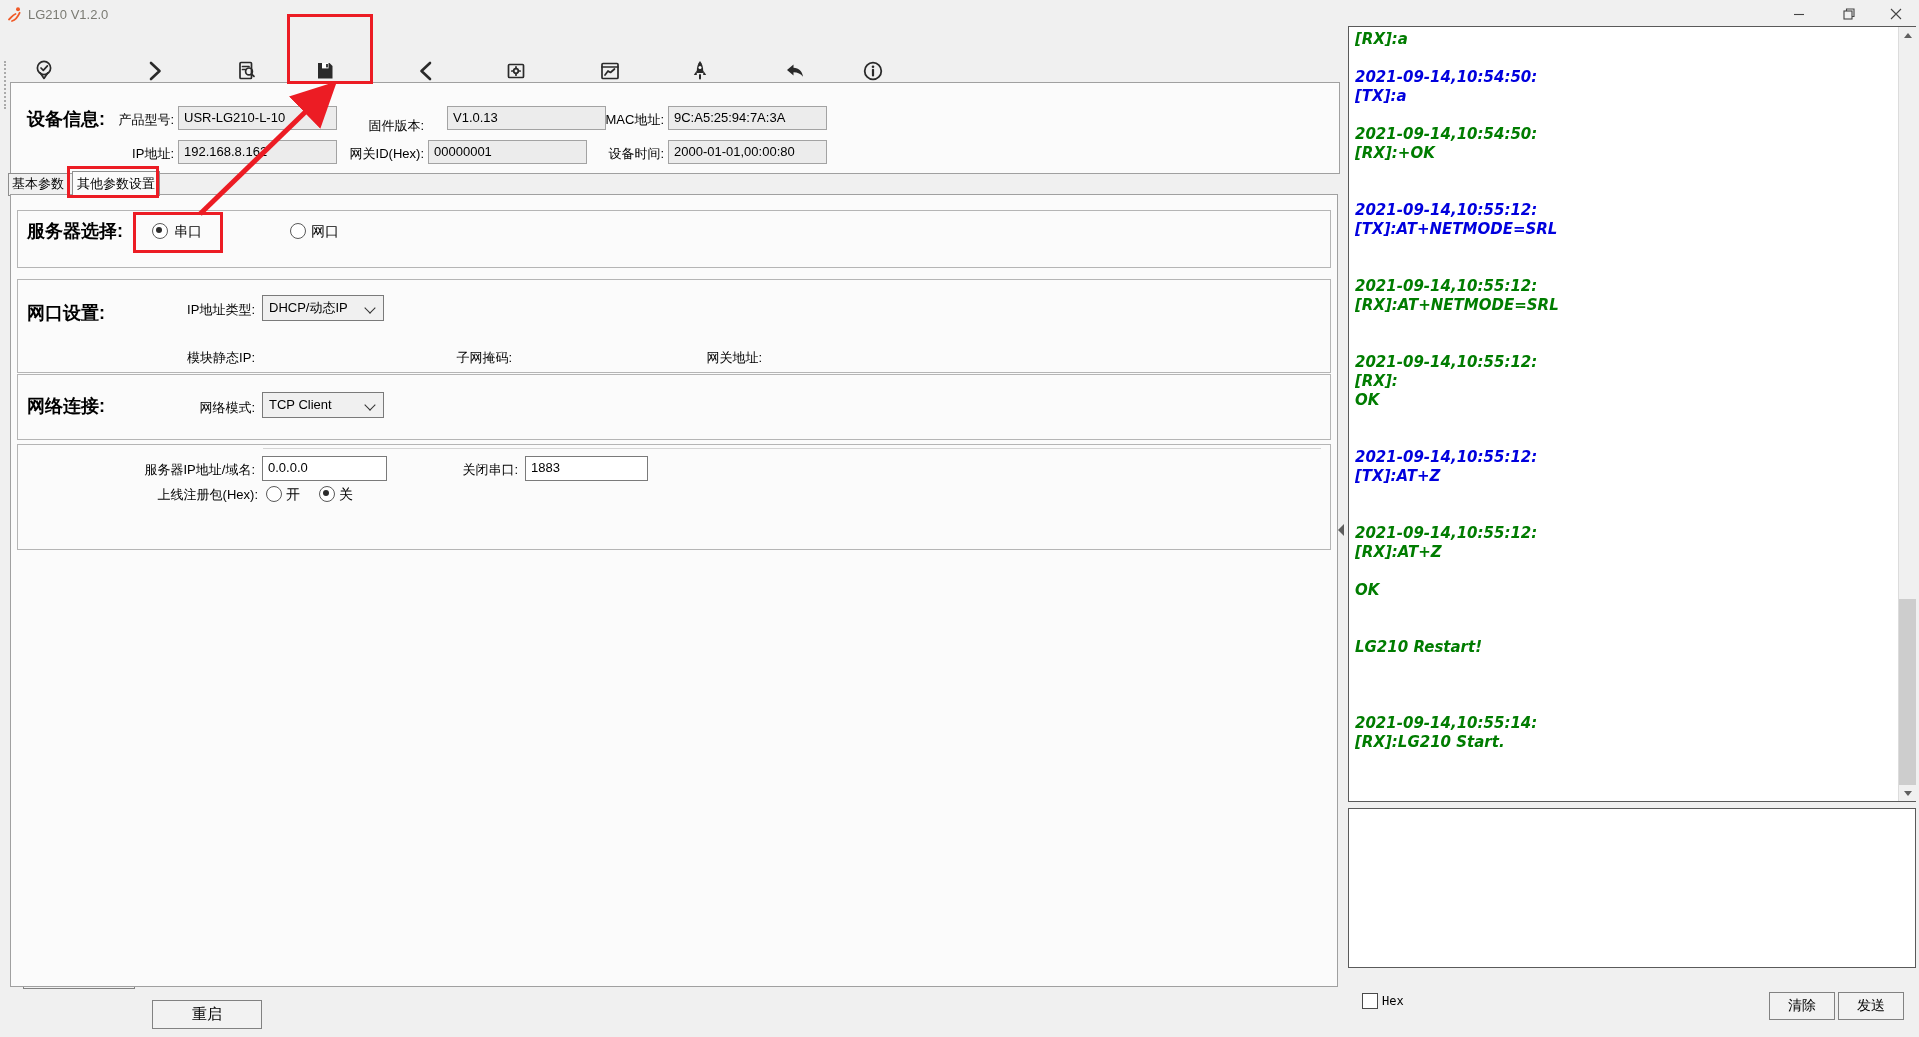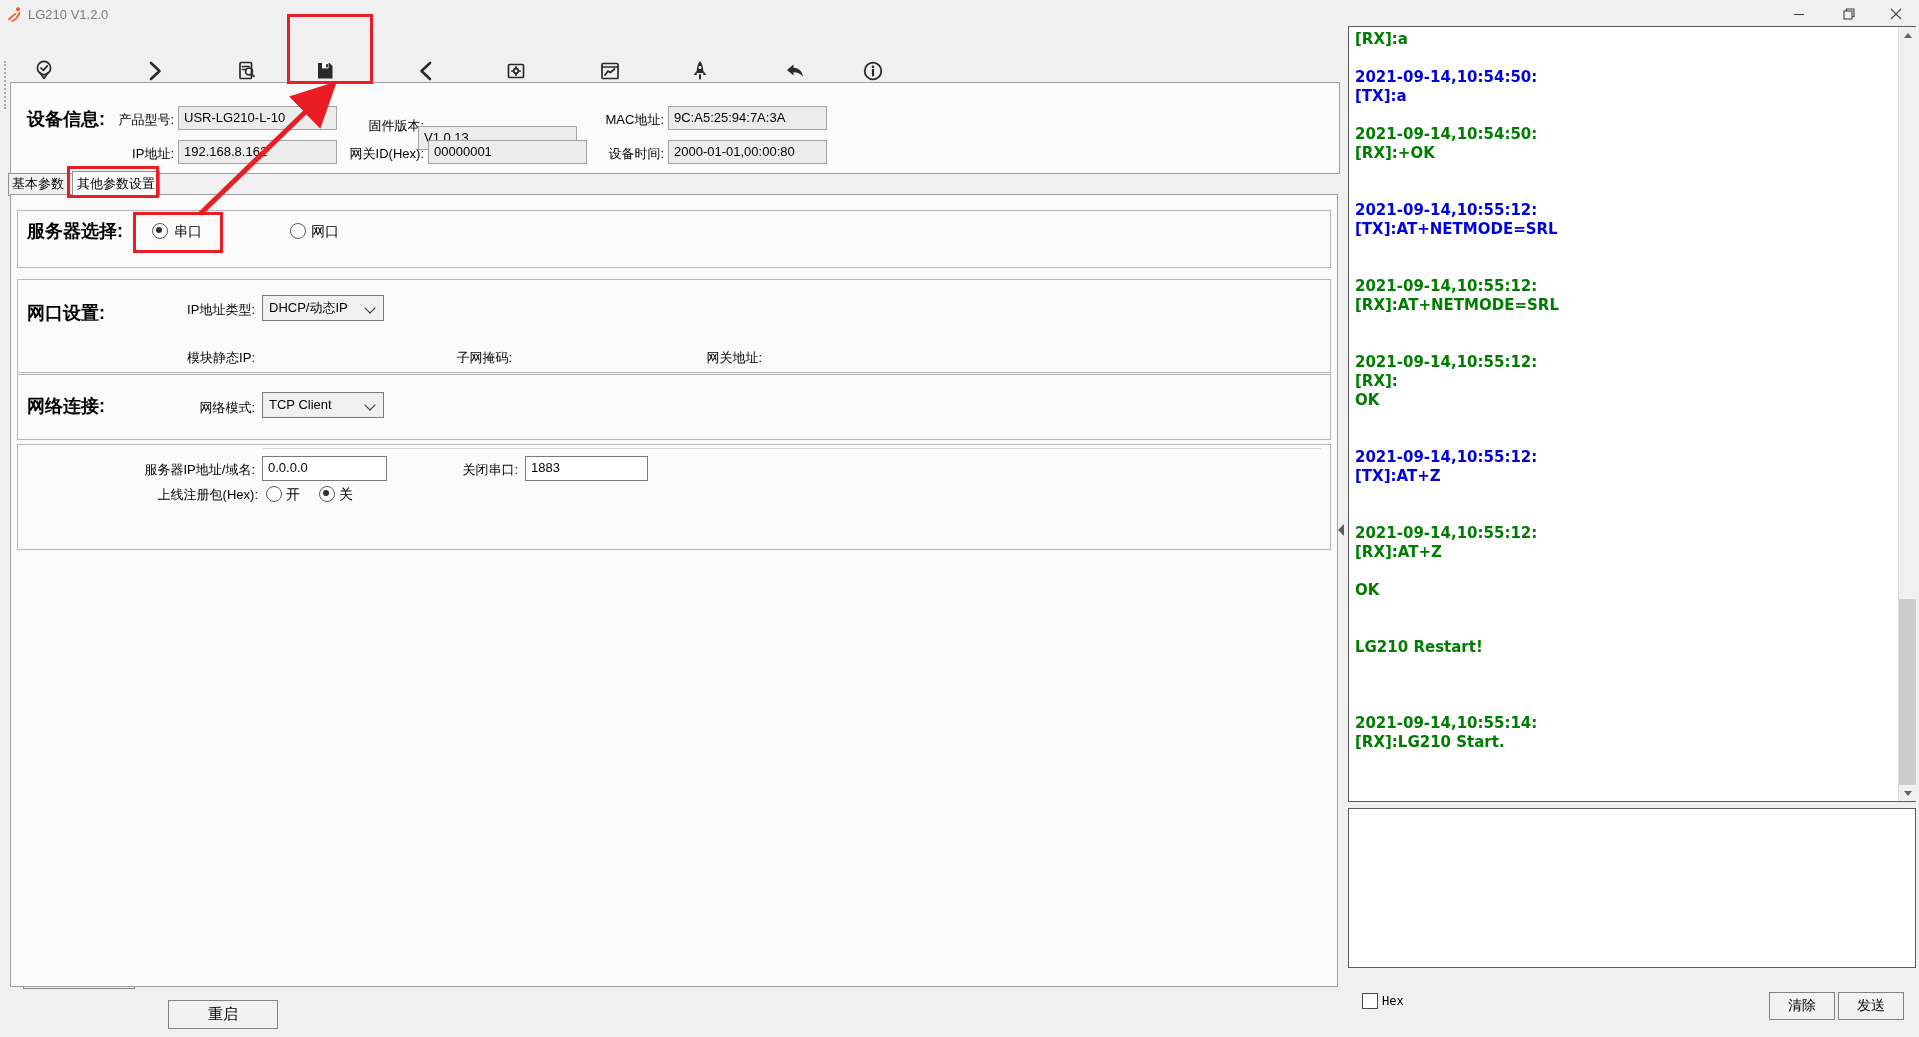--- a/index.html
+++ b/index.html
@@ -36,21 +36,21 @@
   .rlabel{position:absolute;font-size:14px;white-space:nowrap;}
   .pushbtn{position:absolute;background:#f2f2f2;border:1px solid #828282;display:flex;align-items:center;justify-content:center;font-size:15px;cursor:default;}
   .pushbtn.small{font-size:14px;}
   
   .redbox{position:absolute;border:3px solid #ec1c24;z-index:20;pointer-events:none;}
   #arrowsvg{position:absolute;left:0;top:0;z-index:21;pointer-events:none;}
   
   #logbox{position:absolute;left:1348px;top:26px;width:568px;height:776px;background:#fff;border:1px solid #5a5a5a;box-sizing:border-box;}
   #loglines{position:absolute;left:1355px;top:30px;width:535px;height:768px;overflow:hidden;
             font-family:"DejaVu Sans","Liberation Sans",sans-serif;font-weight:bold;font-size:15px;line-height:19px;z-index:2;}
-  .logline{white-space:pre;}
+  .logline{white-space:pre;font-style:italic;}
   .logline.g{color:#007c00;}
   .logline.b{color:#0000dd;}
   .sbar{position:absolute;left:1898px;top:27px;width:17px;height:774px;background:#f0f0f0;border-left:1px solid #dcdcdc;z-index:4;}
   .sarrow{position:absolute;left:0;width:17px;height:16px;display:flex;align-items:center;justify-content:center;}
   .tri-up{width:0;height:0;border-left:4px solid transparent;border-right:4px solid transparent;border-bottom:5px solid #606060;}
   .tri-dn{width:0;height:0;border-left:4px solid transparent;border-right:4px solid transparent;border-top:5px solid #606060;}
   .thumb{position:absolute;left:0;width:17px;background:#cdcdcd;}
   #sendbox{position:absolute;left:1348px;top:808px;width:568px;height:160px;background:#fff;border:1px solid #5a5a5a;box-sizing:border-box;}
   .cb{position:absolute;width:14px;height:14px;border:1px solid #4a4a4a;background:#fff;}
   #hexlabel{position:absolute;left:1382px;top:994px;font-family:"DejaVu Sans Mono","Liberation Mono",monospace;font-size:12px;}
@@ -204,21 +204,21 @@
     </div>
     <span class="caret" style="left:896px;top:57px;"></span>
   </div>
 
   <div class="panel" style="left:10px;top:82px;width:1328px;height:90px;"></div>
   <div class="sect" style="left:27px;top:107px;">设备信息:</div>
 
   <div class="lbl" style="left:-56px;top:111px;">产品型号:</div>
   <div class="field" style="left:178px;top:106px;width:152px;height:22px;">USR-LG210-L-10</div>
   <div class="lbl" style="left:194px;top:117px;">固件版本:</div>
-  <div class="field" style="left:418px;top:106px;width:152px;height:22px;margin-top:20px;">V1.0.13</div>
+  <div class="field" style="left:447px;top:106px;width:152px;height:22px;">V1.0.13</div>
   <div class="lbl" style="left:434px;top:111px;">MAC地址:</div>
   <div class="field" style="left:668px;top:106px;width:152px;height:22px;">9C:A5:25:94:7A:3A</div>
 
   <div class="lbl" style="left:-56px;top:145px;">IP地址:</div>
   <div class="field" style="left:178px;top:140px;width:152px;height:22px;">192.168.8.162</div>
   <div class="lbl" style="left:194px;top:145px;">网关ID(Hex):</div>
   <div class="field" style="left:428px;top:140px;width:152px;height:22px;">00000001</div>
   <div class="lbl" style="left:434px;top:145px;">设备时间:</div>
   <div class="field" style="left:668px;top:140px;width:152px;height:22px;">2000-01-01,00:00:80</div>
 
@@ -264,21 +264,21 @@
   <div class="field white" style="left:525px;top:456px;width:116px;height:23px;z-index:2;">1883</div>
   <div class="lbl" style="left:28px;top:486px;z-index:2;">上线注册包(Hex):</div>
   <div class="radio" style="left:266px;top:486px;z-index:2;"></div>
   <div class="rlabel" style="left:286px;top:486px;z-index:2;">开</div>
   <div class="radio sel" style="left:319px;top:486px;z-index:2;"></div>
   <div class="rlabel" style="left:339px;top:486px;z-index:2;">关</div>
 
   <div id="splitchev"></div>
 
   <div class="pushbtn" style="left:23px;top:960px;width:110px;height:27px;">恢复出厂设置</div>
-  <div class="pushbtn" style="left:168px;top:1000px;width:108px;height:27px;">重启</div>
+  <div class="pushbtn" style="left:152px;top:1000px;width:108px;height:27px;">重启</div>
 
   <div id="logbox"></div>
   <div id="loglines">
       <div class="logline g">[RX]:a</div>
       <div class="logline ">&nbsp;</div>
       <div class="logline b">2021-09-14,10:54:50:</div>
       <div class="logline b">[TX]:a</div>
       <div class="logline ">&nbsp;</div>
       <div class="logline g">2021-09-14,10:54:50:</div>
       <div class="logline g">[RX]:+OK</div>

